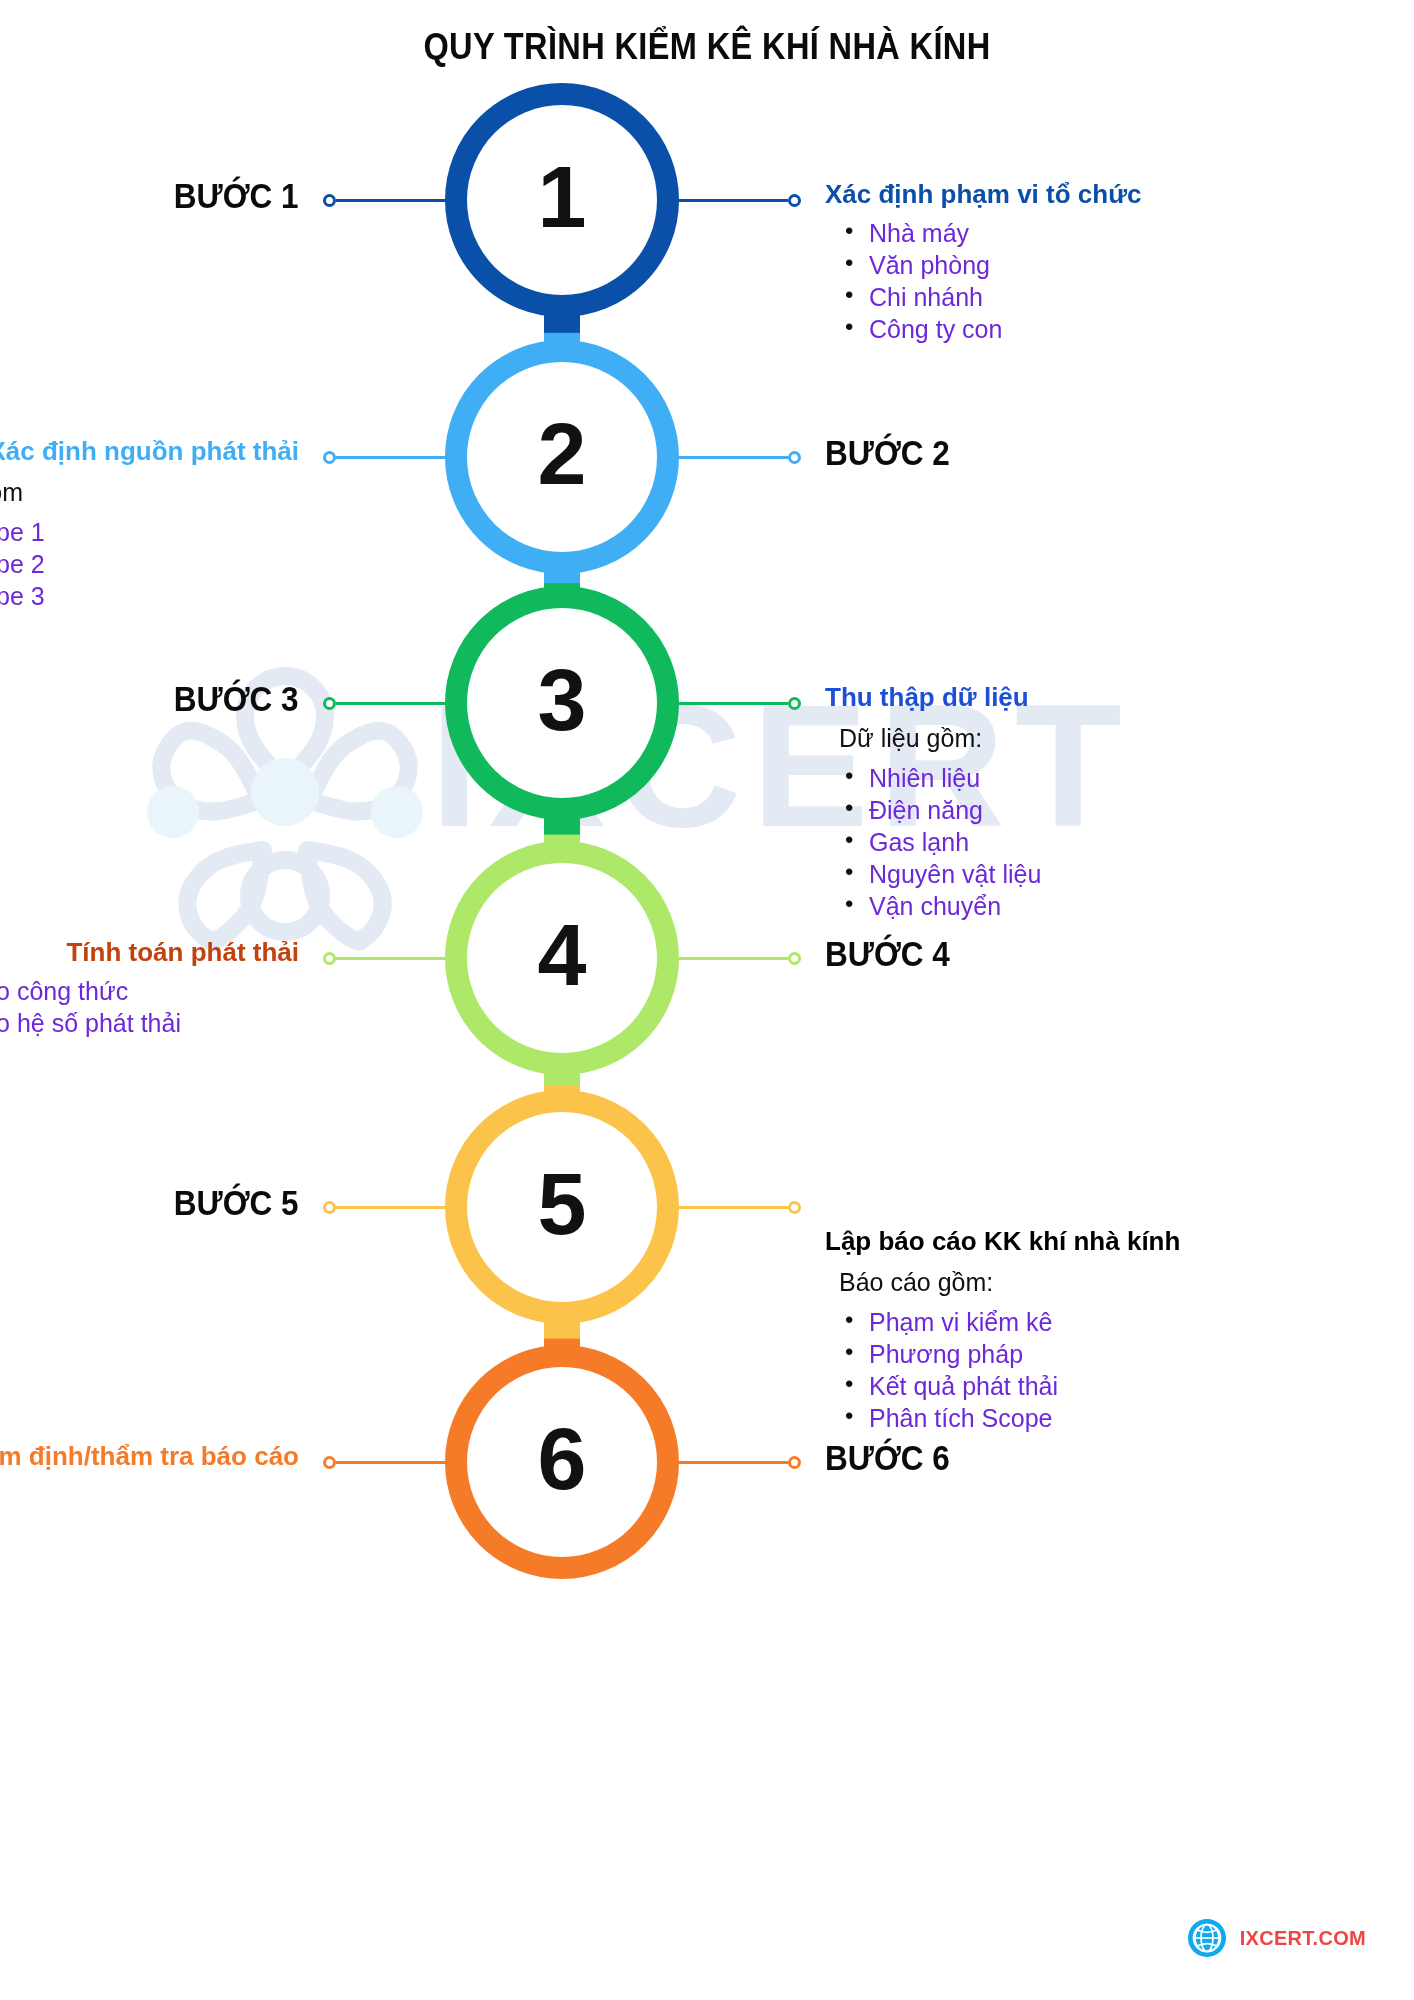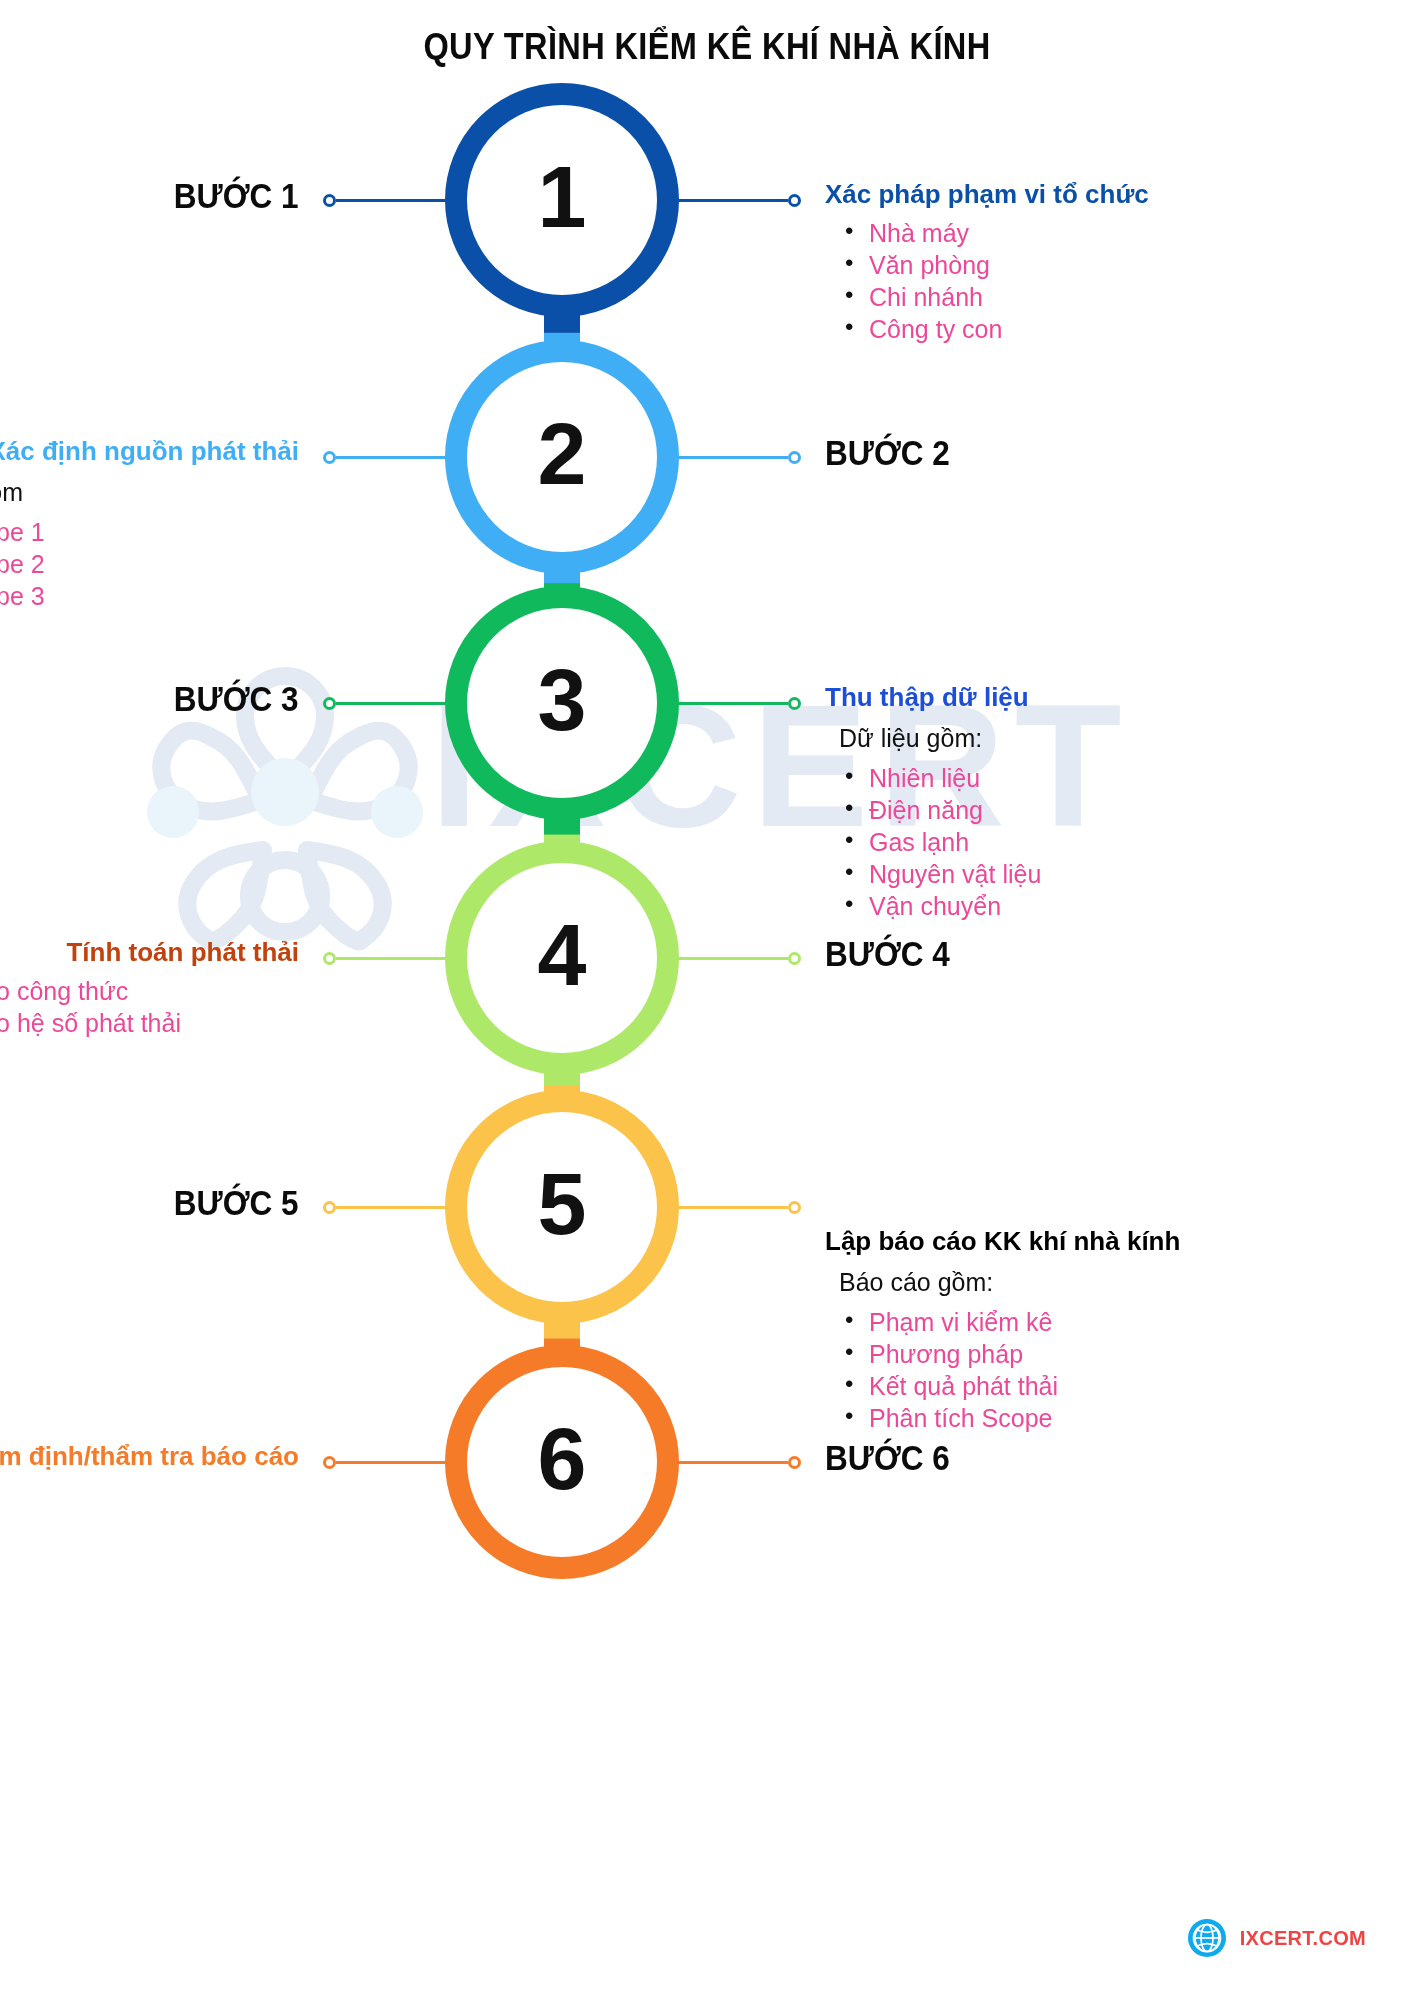--- a/index.html
+++ b/index.html
@@ -65,21 +65,21 @@
   .block{ position:absolute; z-index:5; }
   .block h3{
     font-size:26px; font-weight:700; white-space:nowrap; line-height:1.1;
   }
   .block .intro{
     font-size:25px; color:#111; font-weight:400; line-height:1.3;
     margin-top:10px;
   }
   .block ul{ list-style:none; margin-top:8px; }
   .block ul li{
-    font-size:25px; color:#ec4899; line-height:1.28; position:relative;
+    font-size:25px; color:#6d28d9; line-height:1.28; position:relative;
     padding-left:30px; white-space:nowrap;
   }
   .block ul li::before{
     content:"•"; position:absolute; left:6px; top:-1px; font-size:24px; color:#111;
   }
   .block.align-right{ text-align:left; }
   .block.align-left{ text-align:left; }
 
   
   #footer{
@@ -153,21 +153,21 @@
     <div class="conn" style="color: rgb(11, 80, 168); top: 192px; left: 323px; width: 130px;">
       <div class="dot"></div>
       <div class="line" style="background:#0B50A8"></div>
     </div>
     <div class="conn" style="color: rgb(11, 80, 168); top: 192px; left: 671px; width: 130px;">
       <div class="line" style="background:#0B50A8"></div>
       <div class="dot"></div>
     </div>
     <div class="step-label l" style="top: 176px; right: 1115px; text-align: right;">BƯỚC 1</div>
     <div class="block align-right" style="top: 180px; left: 825px; text-align: left; width: 560px;">
-      <h3 style="color: rgb(11, 80, 168);">Xác pháp phạm vi tổ chức</h3>
+      <h3 style="color: rgb(11, 80, 168);">Xác định phạm vi tổ chức</h3>
       <div style="text-align: left; padding-left: 14px;">
         <ul>
           <li>Nhà máy</li>
           <li>Văn phòng</li>
           <li>Chi nhánh</li>
           <li>Công ty con</li>
         </ul>
       </div>
     </div>
     <div class="conn" style="color: rgb(63, 174, 245); top: 449px; left: 671px; width: 130px;">

